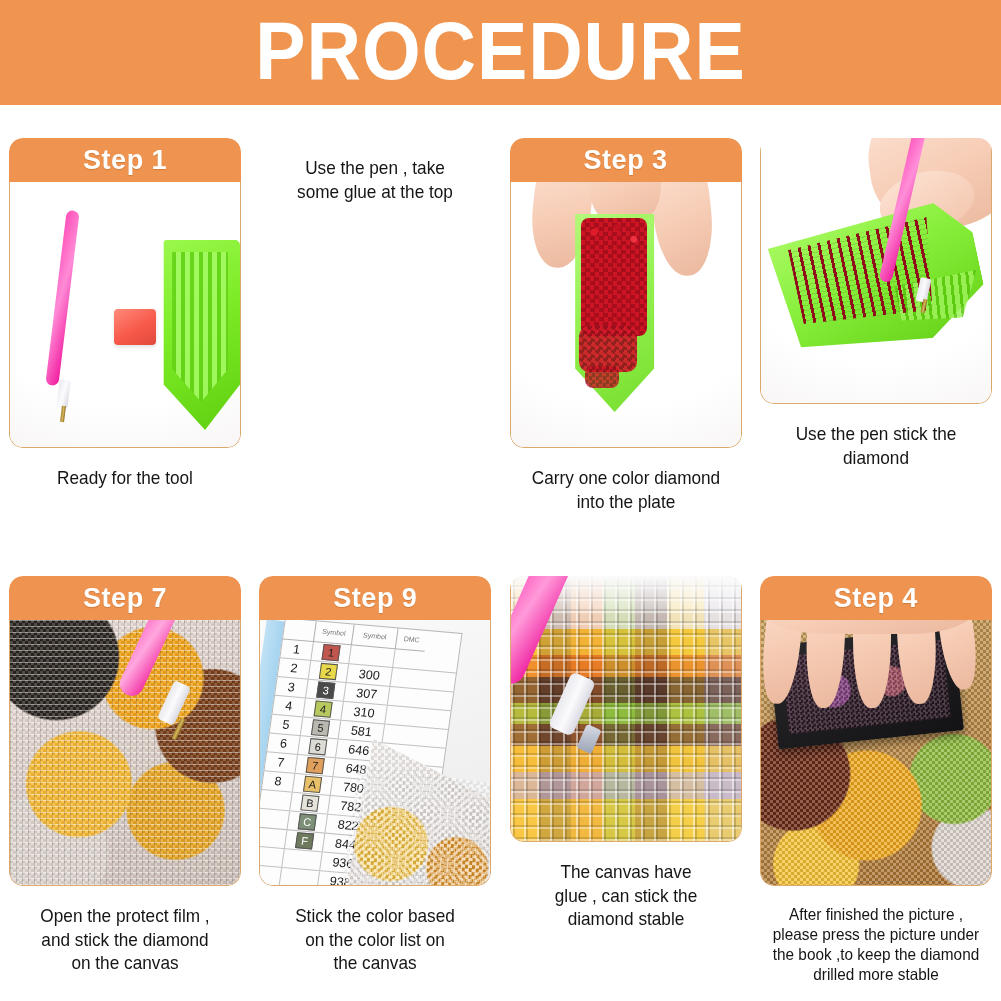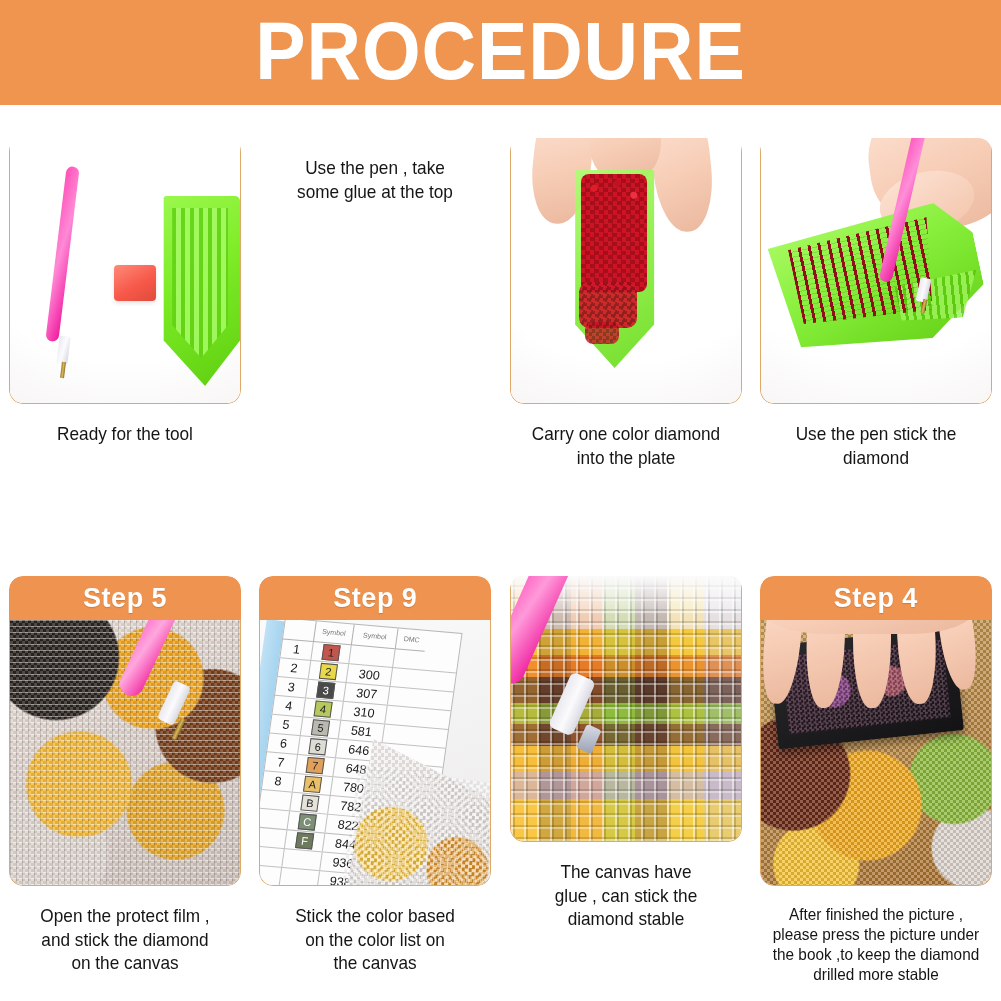--- a/index.html
+++ b/index.html
@@ -102,20 +102,23 @@
 
   <div class="banner">
     <div class="banner-title">PROCEDURE</div>
   </div>
   <div class="banner-spacer"></div>
 
   <div class="grid-row row1">
 
     <div class="cell">
       <div class="card">
+        <div class="card-header">
+          <span>Step 1</span>
+        </div>
         <div class="card-body">
           <div class="photo">
             <div class="bgwhite"></div>
 
             <div class="pen" style="left:46px;top:28px;width:13px;height:176px;border-radius:7px;transform:rotate(7deg);
                         background:linear-gradient(100deg,#ff4fb8,#ff8ad6 45%,#f0199d);"></div>
             <div class="pen-tip" style="left:48px;top:198px;width:11px;height:28px;transform:rotate(7deg);
                         background:linear-gradient(100deg,#e7e7ef,#fcfcff,#d6d6e0);border-radius:2px;"></div>
             <div class="pen-needle" style="left:51px;top:224px;width:4px;height:16px;transform:rotate(7deg);"></div>
 
@@ -138,20 +141,23 @@
       <div class="caption" style="white-space:pre-line">Ready for the tool</div>
     </div>
 
     <div class="cell">
       <div class="caption" style="white-space:pre-line">Use the pen , take
 some glue at the top</div>
     </div>
 
     <div class="cell">
       <div class="card">
+        <div class="card-header">
+          <span>Step 3</span>
+        </div>
         <div class="card-body">
           <div class="photo">
             <div class="bgwhite"></div>
 
             <div class="hand" style="left:22px;top:-34px;width:58px;height:120px;border-radius:40% 40% 48% 48%;transform:rotate(6deg);"></div>
             <div class="hand" style="left:142px;top:-36px;width:58px;height:130px;border-radius:40% 40% 48% 48%;transform:rotate(-6deg);"></div>
             <div class="hand" style="left:78px;top:-46px;width:72px;height:92px;border-radius:40% 40% 46% 46%;"></div>
 
             <div style="position:absolute;left:62px;top:32px;width:84px;height:198px;">
               <div style="position:absolute;inset:0;
@@ -214,21 +220,21 @@
 diamond</div>
     </div>
 
   </div>
 
   <div class="grid-row row2">
 
     <div class="cell">
       <div class="card">
         <div class="card-header">
-          <span>Step 5</span>
+          <span>Step 7</span>
         </div>
         <div class="card-body">
           <div class="photo">
 
             <div style="position:absolute;inset:0;
                    background:
                      radial-gradient(circle at 20% 14%, #2b2420 0 62px, transparent 64px),
                      radial-gradient(circle at 62% 22%, #f2a417 0 50px, transparent 52px),
                      radial-gradient(circle at 88% 40%, #7a3e18 0 56px, transparent 58px),
                      radial-gradient(circle at 30% 62%, #f6b933 0 52px, transparent 54px),

